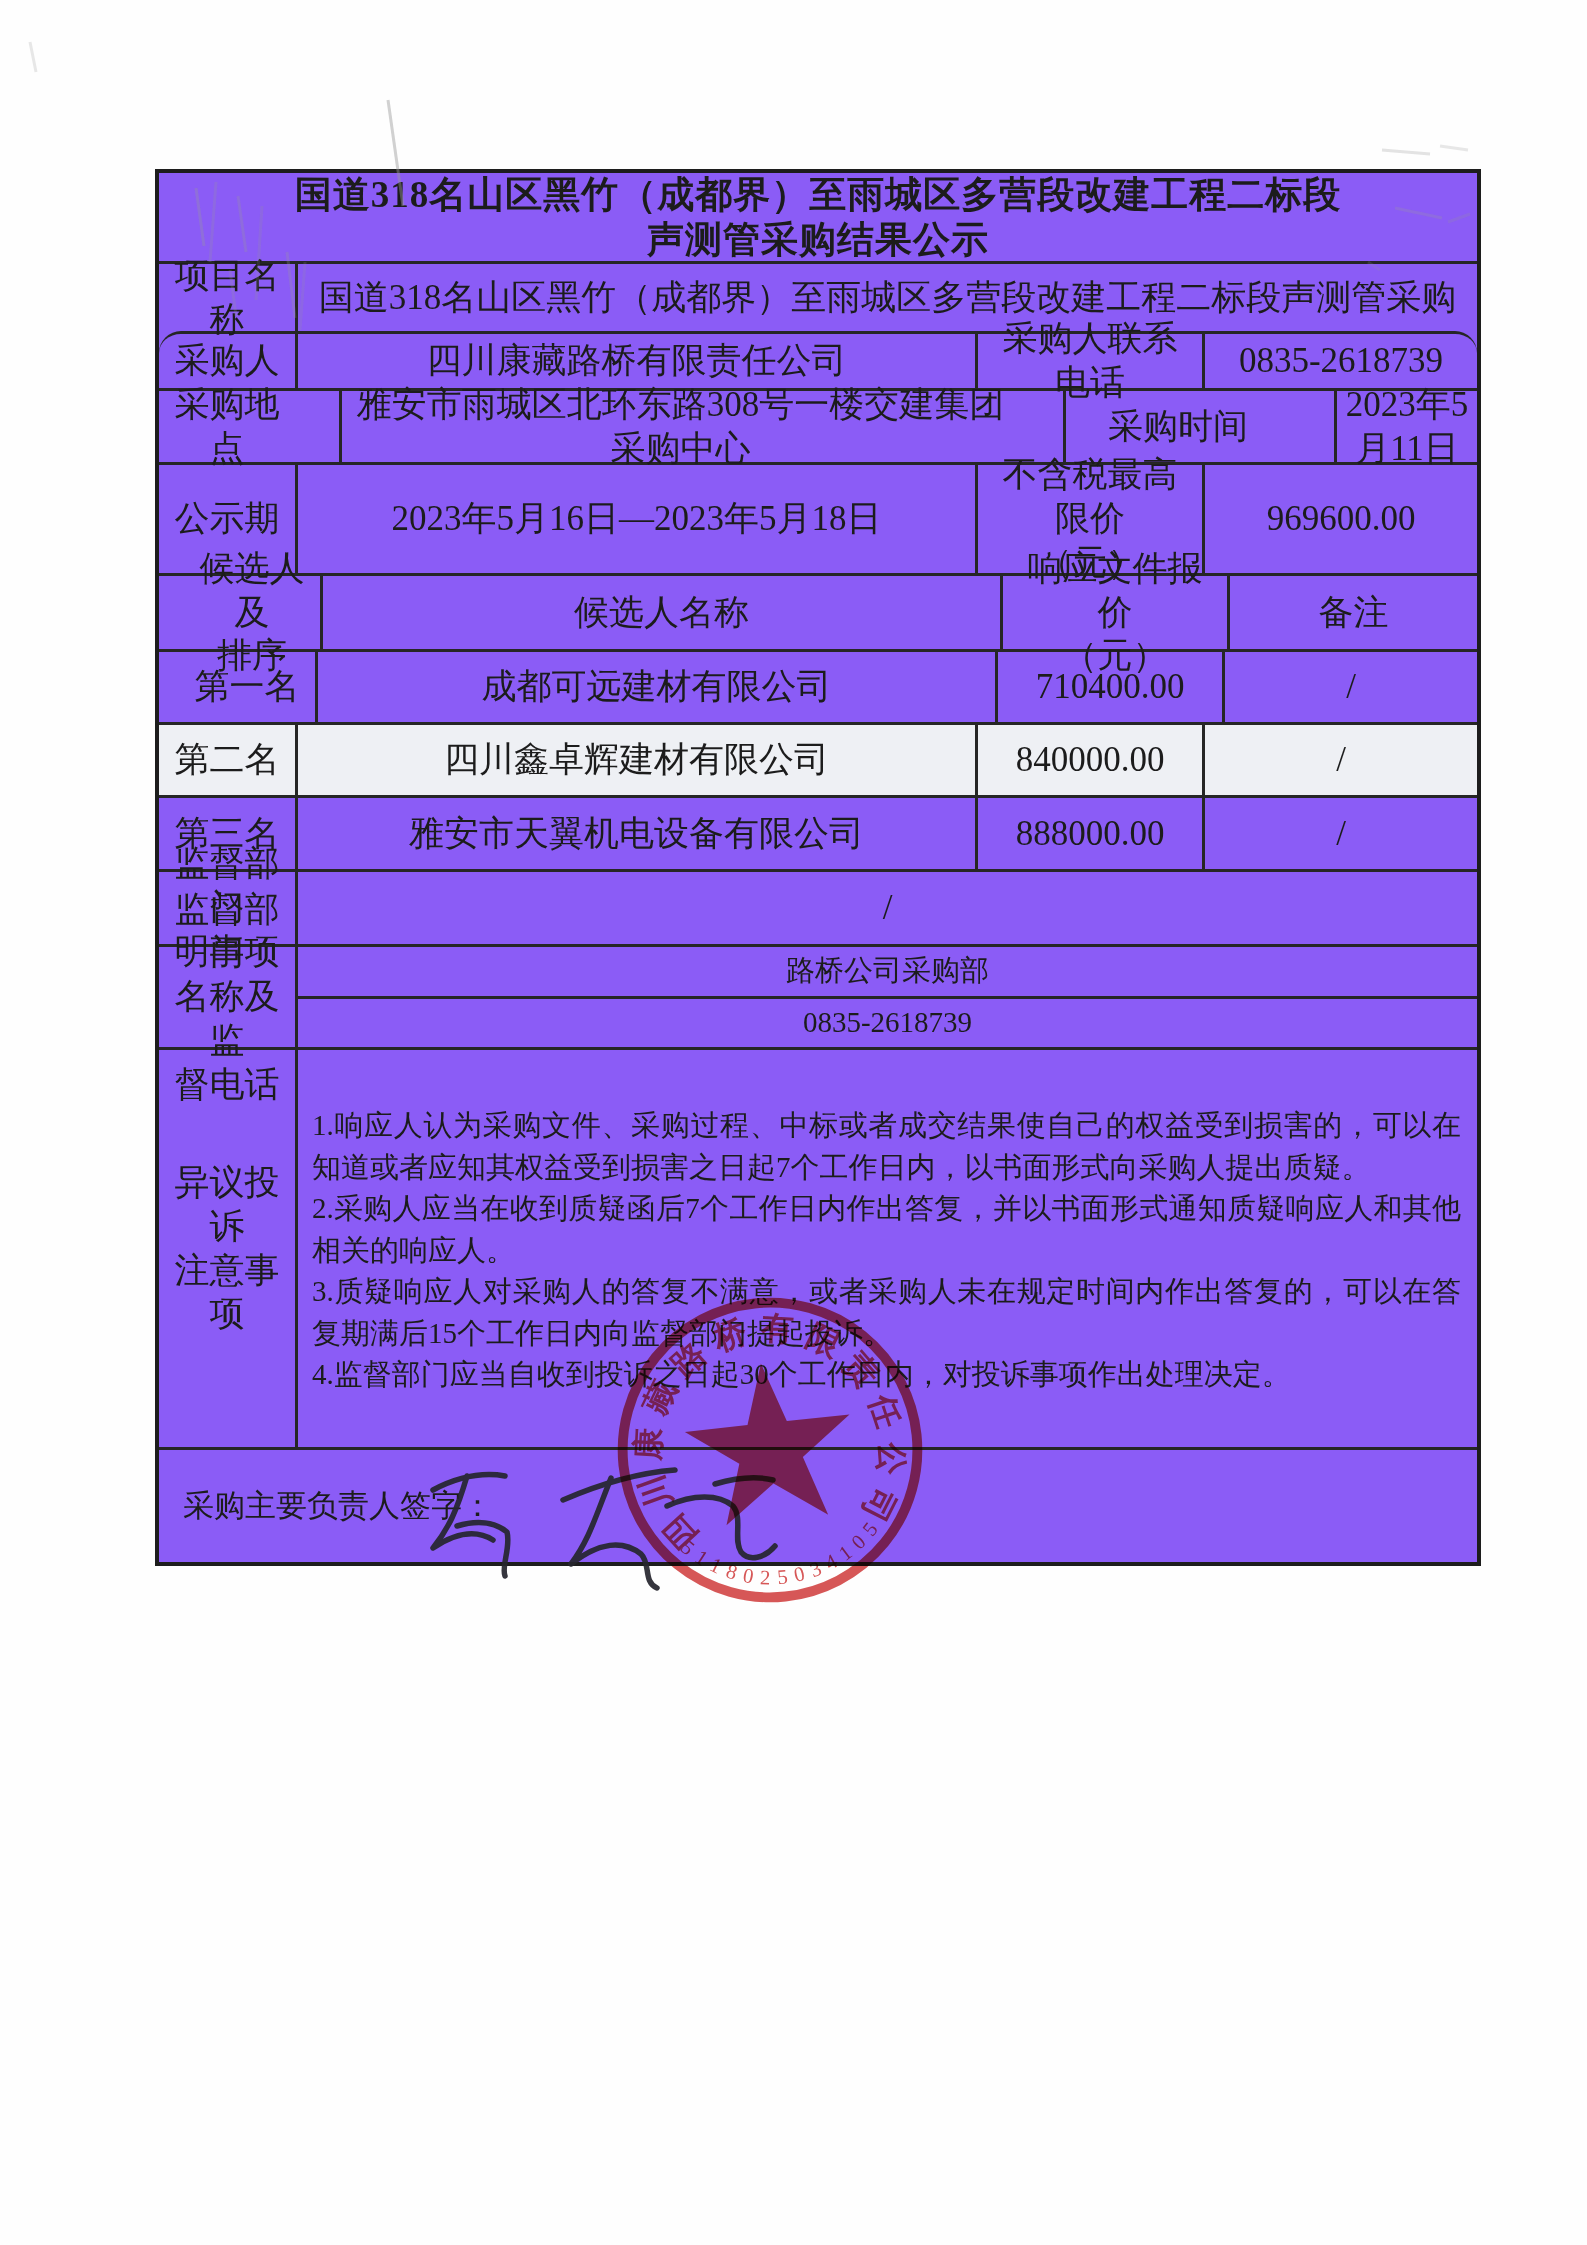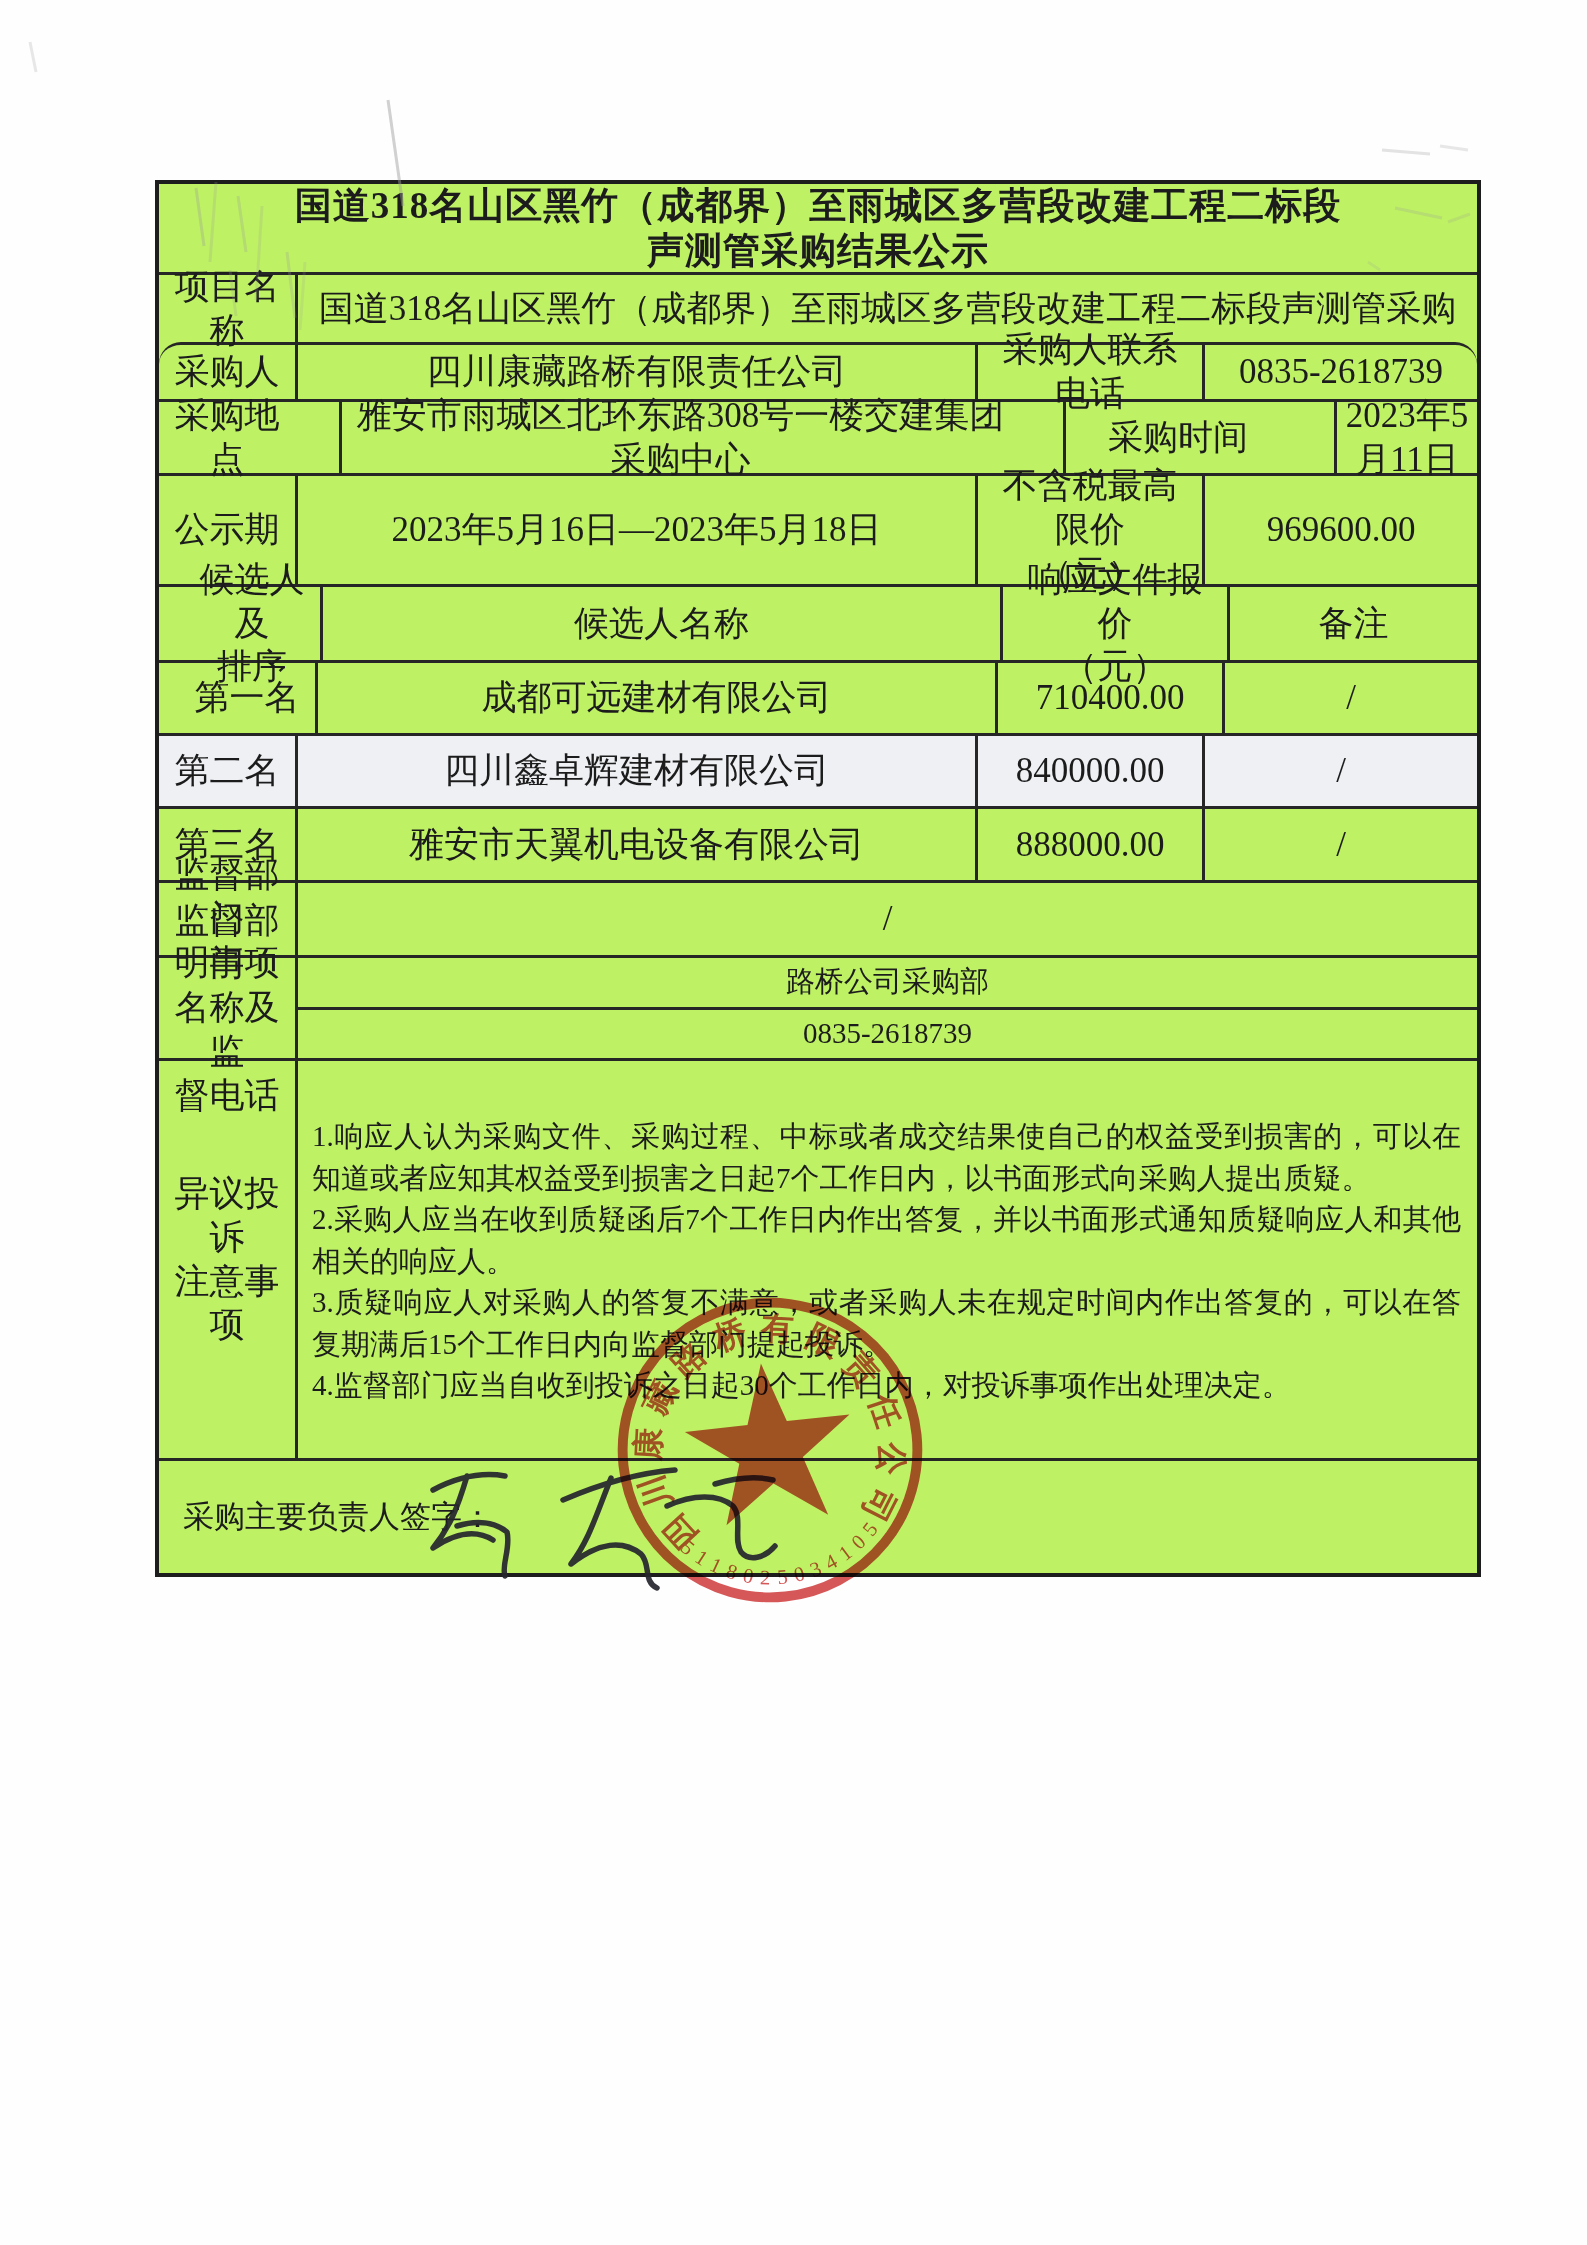--- a/index.html
+++ b/index.html
@@ -5,22 +5,22 @@
   * { margin:0; padding:0; box-sizing:border-box; }
   html,body { background:#ffffff; }
   body {
     width:1587px; height:2245px;
     font-family:"Liberation Serif","DejaVu Serif",serif;
     color:#1c1c1c;
   }
   .sheet { position:relative; width:1587px; height:2245px; background:#fefefe; overflow:hidden; }
 
   .tbl {
-    position:absolute; left:155px; top:180px; width:1326px;
-    border:4px solid #1d1d1d; background:#bef264;
+    position:absolute; left:155px; top:169px; width:1326px;
+    border:4px solid #1d1d1d; background:#8b5cf6;
   }
   .row { display:flex; border-top:3px solid #262626; align-items:stretch; }
   .row:first-child { border-top:none; }
   .cell {
     border-left:3px solid #262626;
     display:flex; flex-direction:column; align-items:center; justify-content:center;
     text-align:center; font-size:35px; line-height:1.25; padding:4px 8px;
   }
   .cell:first-child { border-left:none; }
   .c1 { width:136px; } .c2 { width:680px; } .c3 { width:227px; } .c4 { flex:1; }

